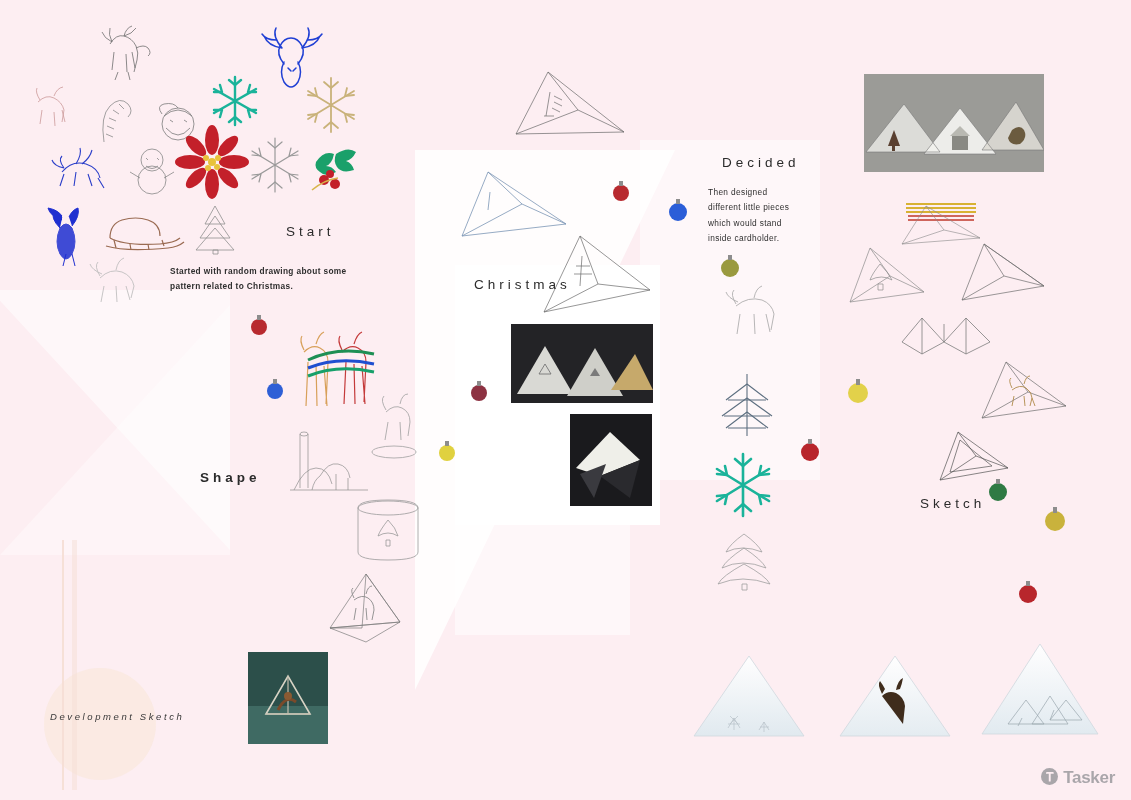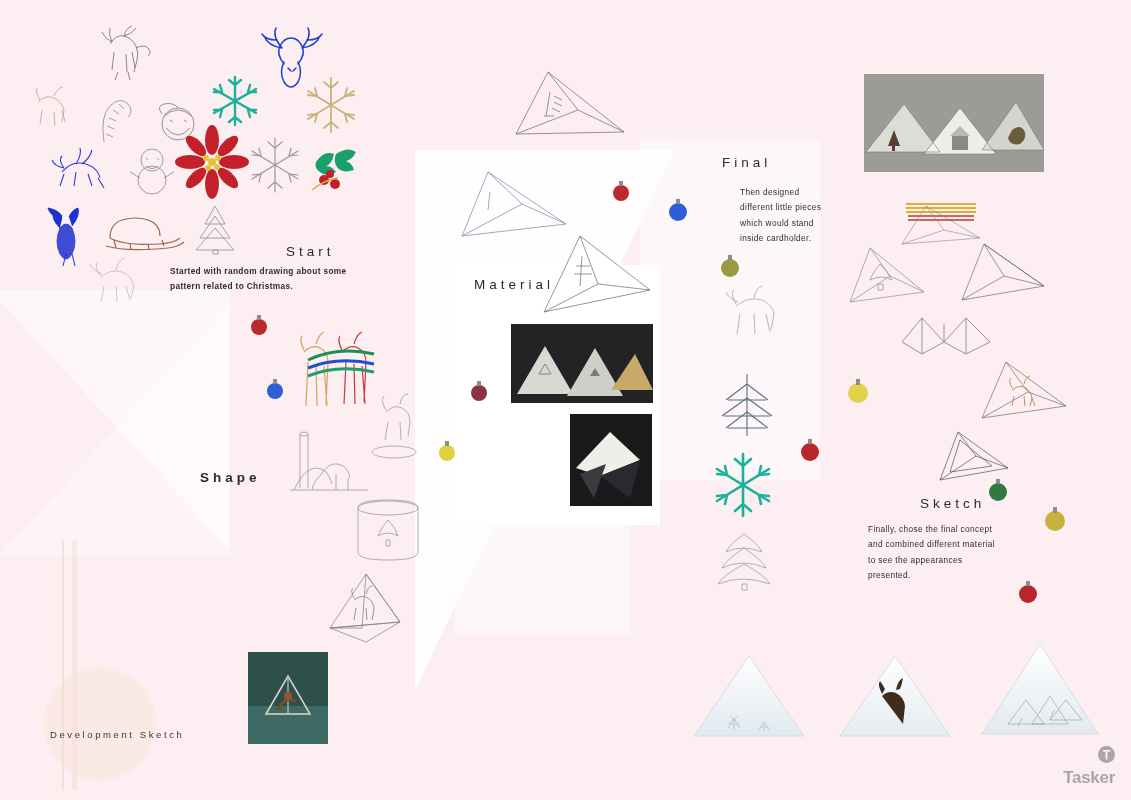--- a/index.html
+++ b/index.html
@@ -80,24 +80,23 @@
   }
   .art {
     position: absolute;
   }
   
   .watermark {
     position: absolute;
     right: 16px;
     bottom: 12px;
     display: flex;
-    align-items: flex-end;
+    align-items: flex-start;
     gap: 5px;
     opacity: 0.75;
-    flex-direction: column;
   }
   .watermark .wm-text {
     font-size: 17px;
     font-weight: 700;
     color: #8e8e93;
     letter-spacing: -0.3px;
   }
   .wm-mark {
     width: 17px;
     height: 17px;
@@ -142,34 +141,33 @@
   <div class="wedge wedge-center"></div>
 
   <div class="panel-white" style="left:455px; top:265px; width:205px; height:260px;"></div>
   <div class="panel-soft" style="left:455px; top:525px; width:175px; height:110px;"></div>
   <div class="panel-soft" style="left:640px; top:140px; width:180px; height:340px;"></div>
 
   <div class="disc"></div>
   <div class="vline" style="left:62px; top:540px; width:2px; height:250px;"></div>
   <div class="vline" style="left:72px; top:540px; width:5px; height:250px; opacity:.55;"></div>
 
-  <div class="sec-title" style="left:286px; top:244px;">Start</div>
+  <div class="sec-title" style="left:286px; top:224px;">Start</div>
   <div class="sec-body" style="left:170px; top:264px; width:180px;font-weight:bold;">Started with random drawing about some pattern related to Christmas.</div>
 
-  <div class="sec-title" style="left:474px; top:277px;">Material</div>
-
-  <div class="sec-title" style="left:722px; top:155px;">Final</div>
-  <div class="sec-body" style="left:708px; top:185px; width:90px;margin-left:32px;">Then designed different little pieces which would stand inside cardholder.</div>
+  <div class="sec-title" style="left:474px; top:277px;">Christmas</div>
+
+  <div class="sec-title" style="left:722px; top:155px;">Decided</div>
+  <div class="sec-body" style="left:708px; top:185px; width:90px;">Then designed different little pieces which would stand inside cardholder.</div>
 
   <div class="sec-title" style="left:200px; top:470px;font-weight:bold;">Shape</div>
 
   <div class="sec-title" style="left:920px; top:496px;">Sketch</div>
-  <div class="sec-body" style="left:868px; top:522px; width:130px;">Finally, chose the final concept and combined different material to see the appearances presented.</div>
-
-  <div class="footer-label" style="left:50px; top:729px;">Development Sketch</div>
+
+  <div class="footer-label" style="left:50px; top:711px;font-style:italic;">Development Sketch</div>
 
   <svg class="art" style="left:92px; top:22px;" width="70" height="70" viewBox="0 0 70 70">
     <g fill="none" stroke="#6e6e6e" stroke-width="0.8">
       <path d="M18 22 q6-10 14-8 q8 2 12 10 q3 7 1 14 l-3 12 M22 30 l-2 18 M34 32 l1 18 M40 30 l3 16 M26 50 l-3 8 M36 50 l2 8"></path>
       <path d="M20 20 q-4-8-2-14 M20 20 q-8-4-10-10 M32 14 q2-8 8-10 M32 14 q8-2 12-8"></path>
       <path d="M44 26 q8-4 12 0 q4 5 0 8"></path>
     </g>
   </svg>
 
   <svg class="art" style="left:24px; top:78px;" width="70" height="60" viewBox="0 0 70 60">

